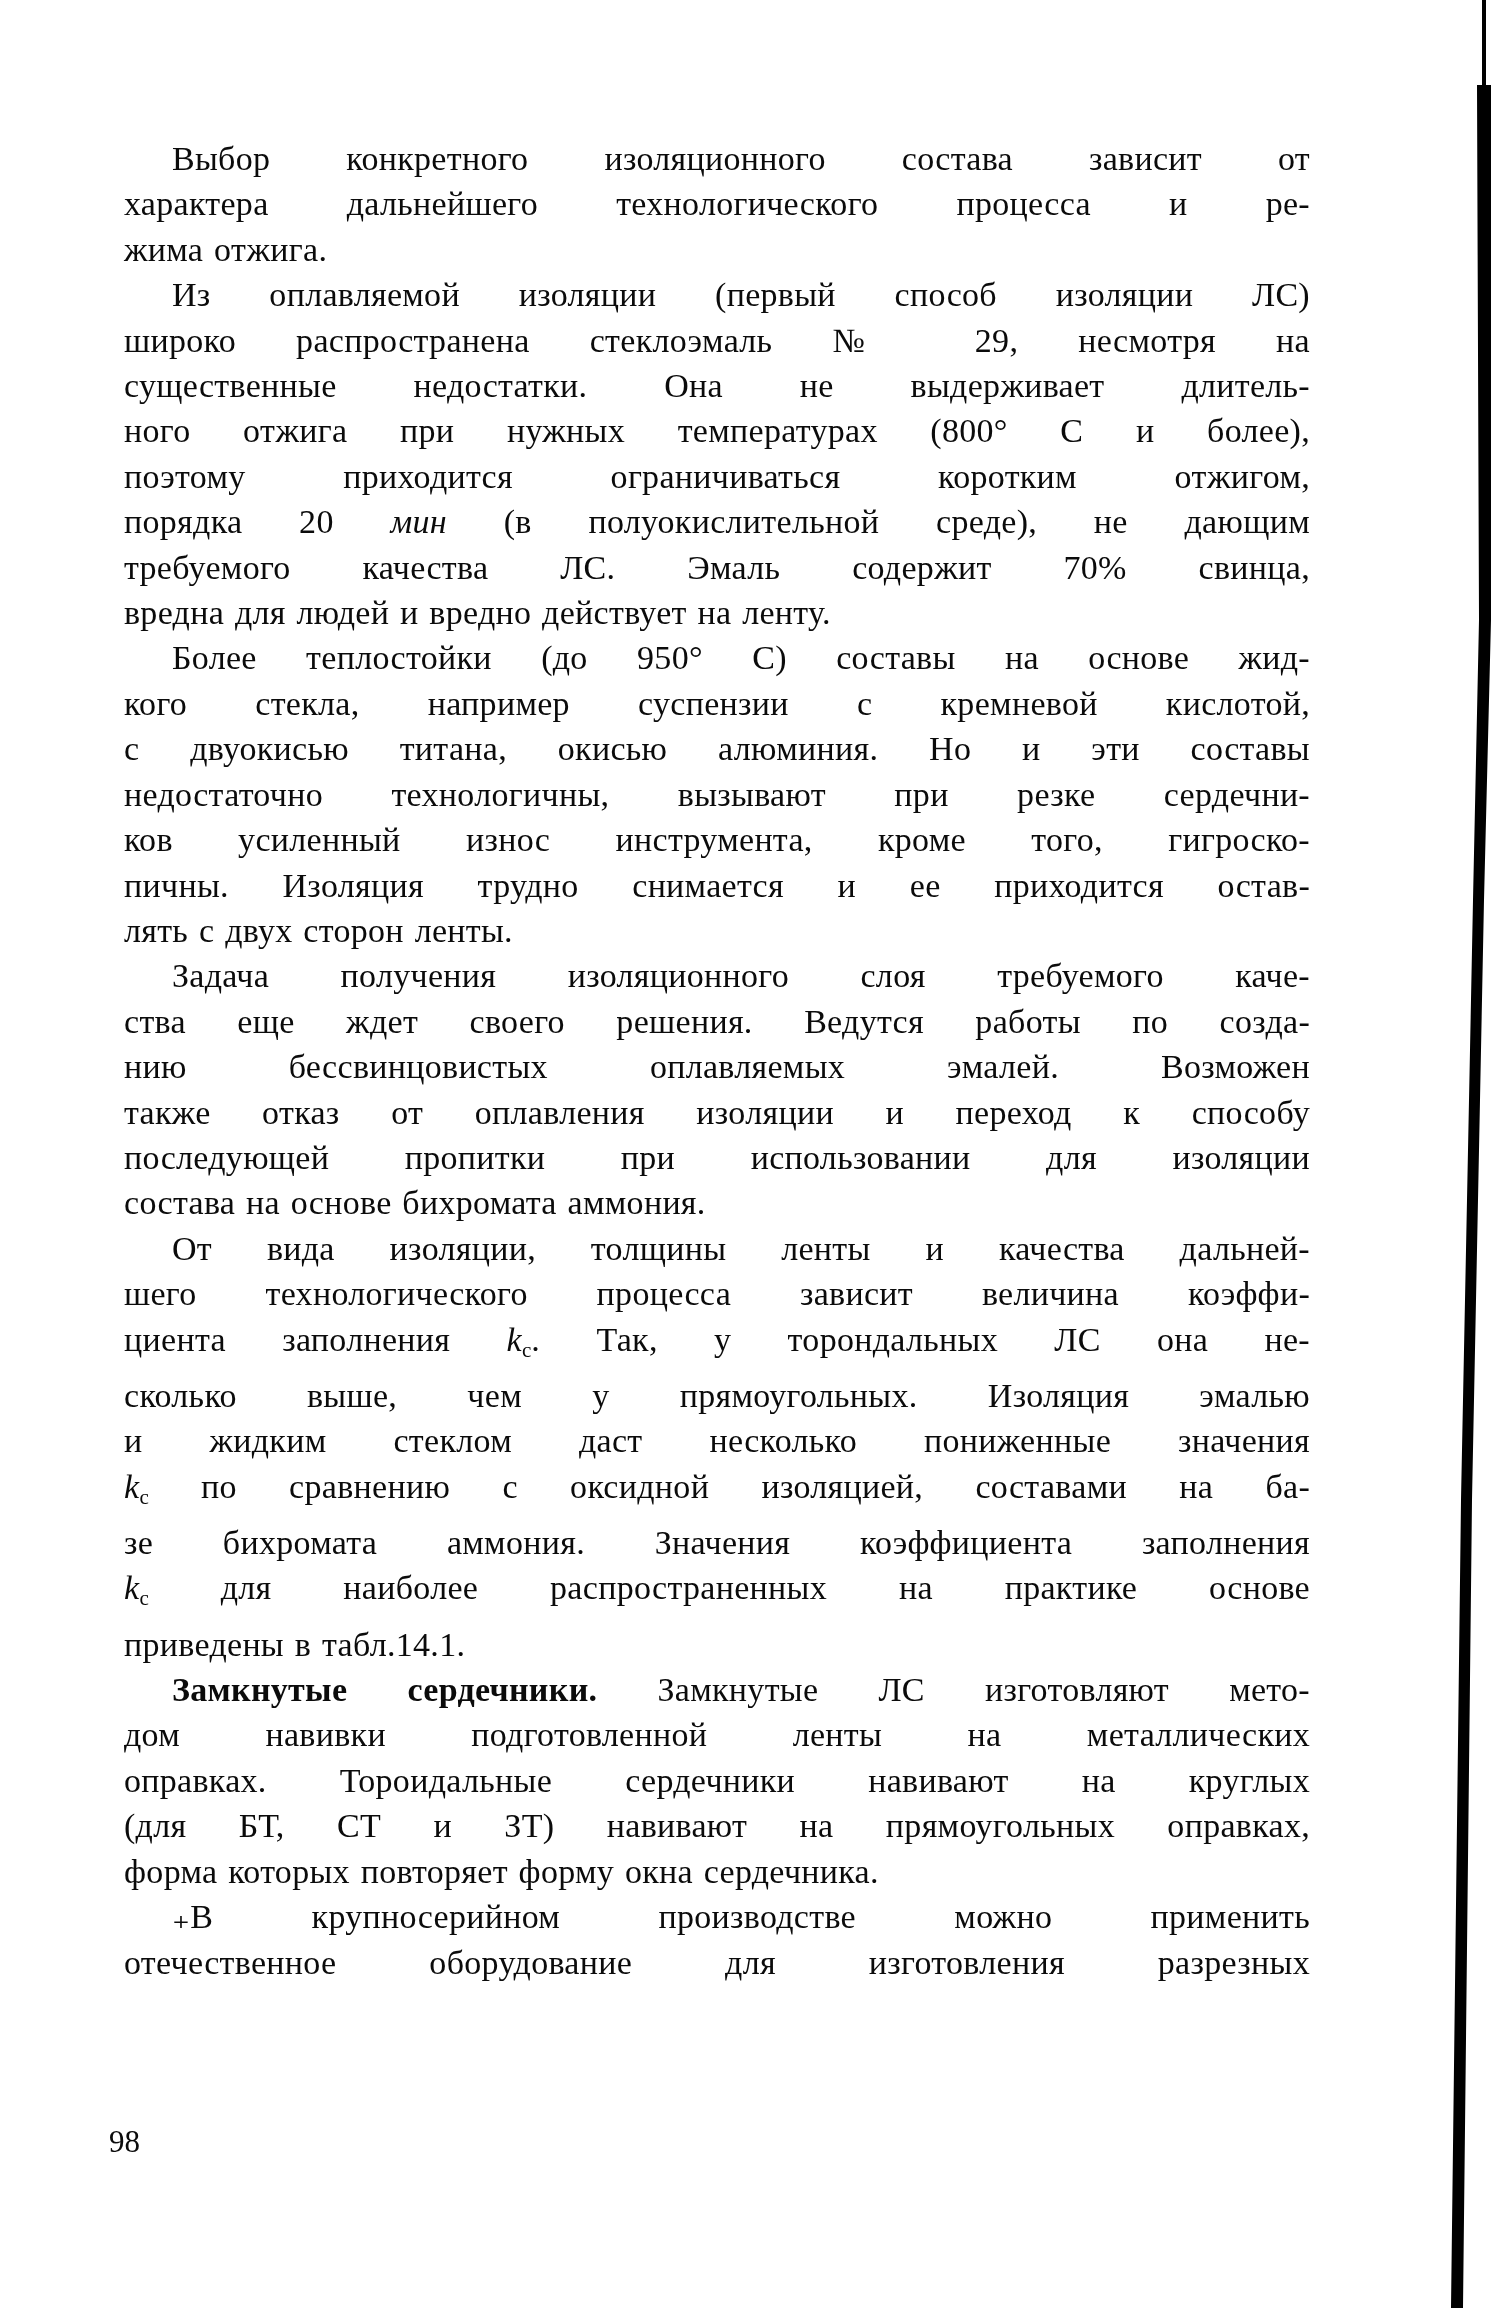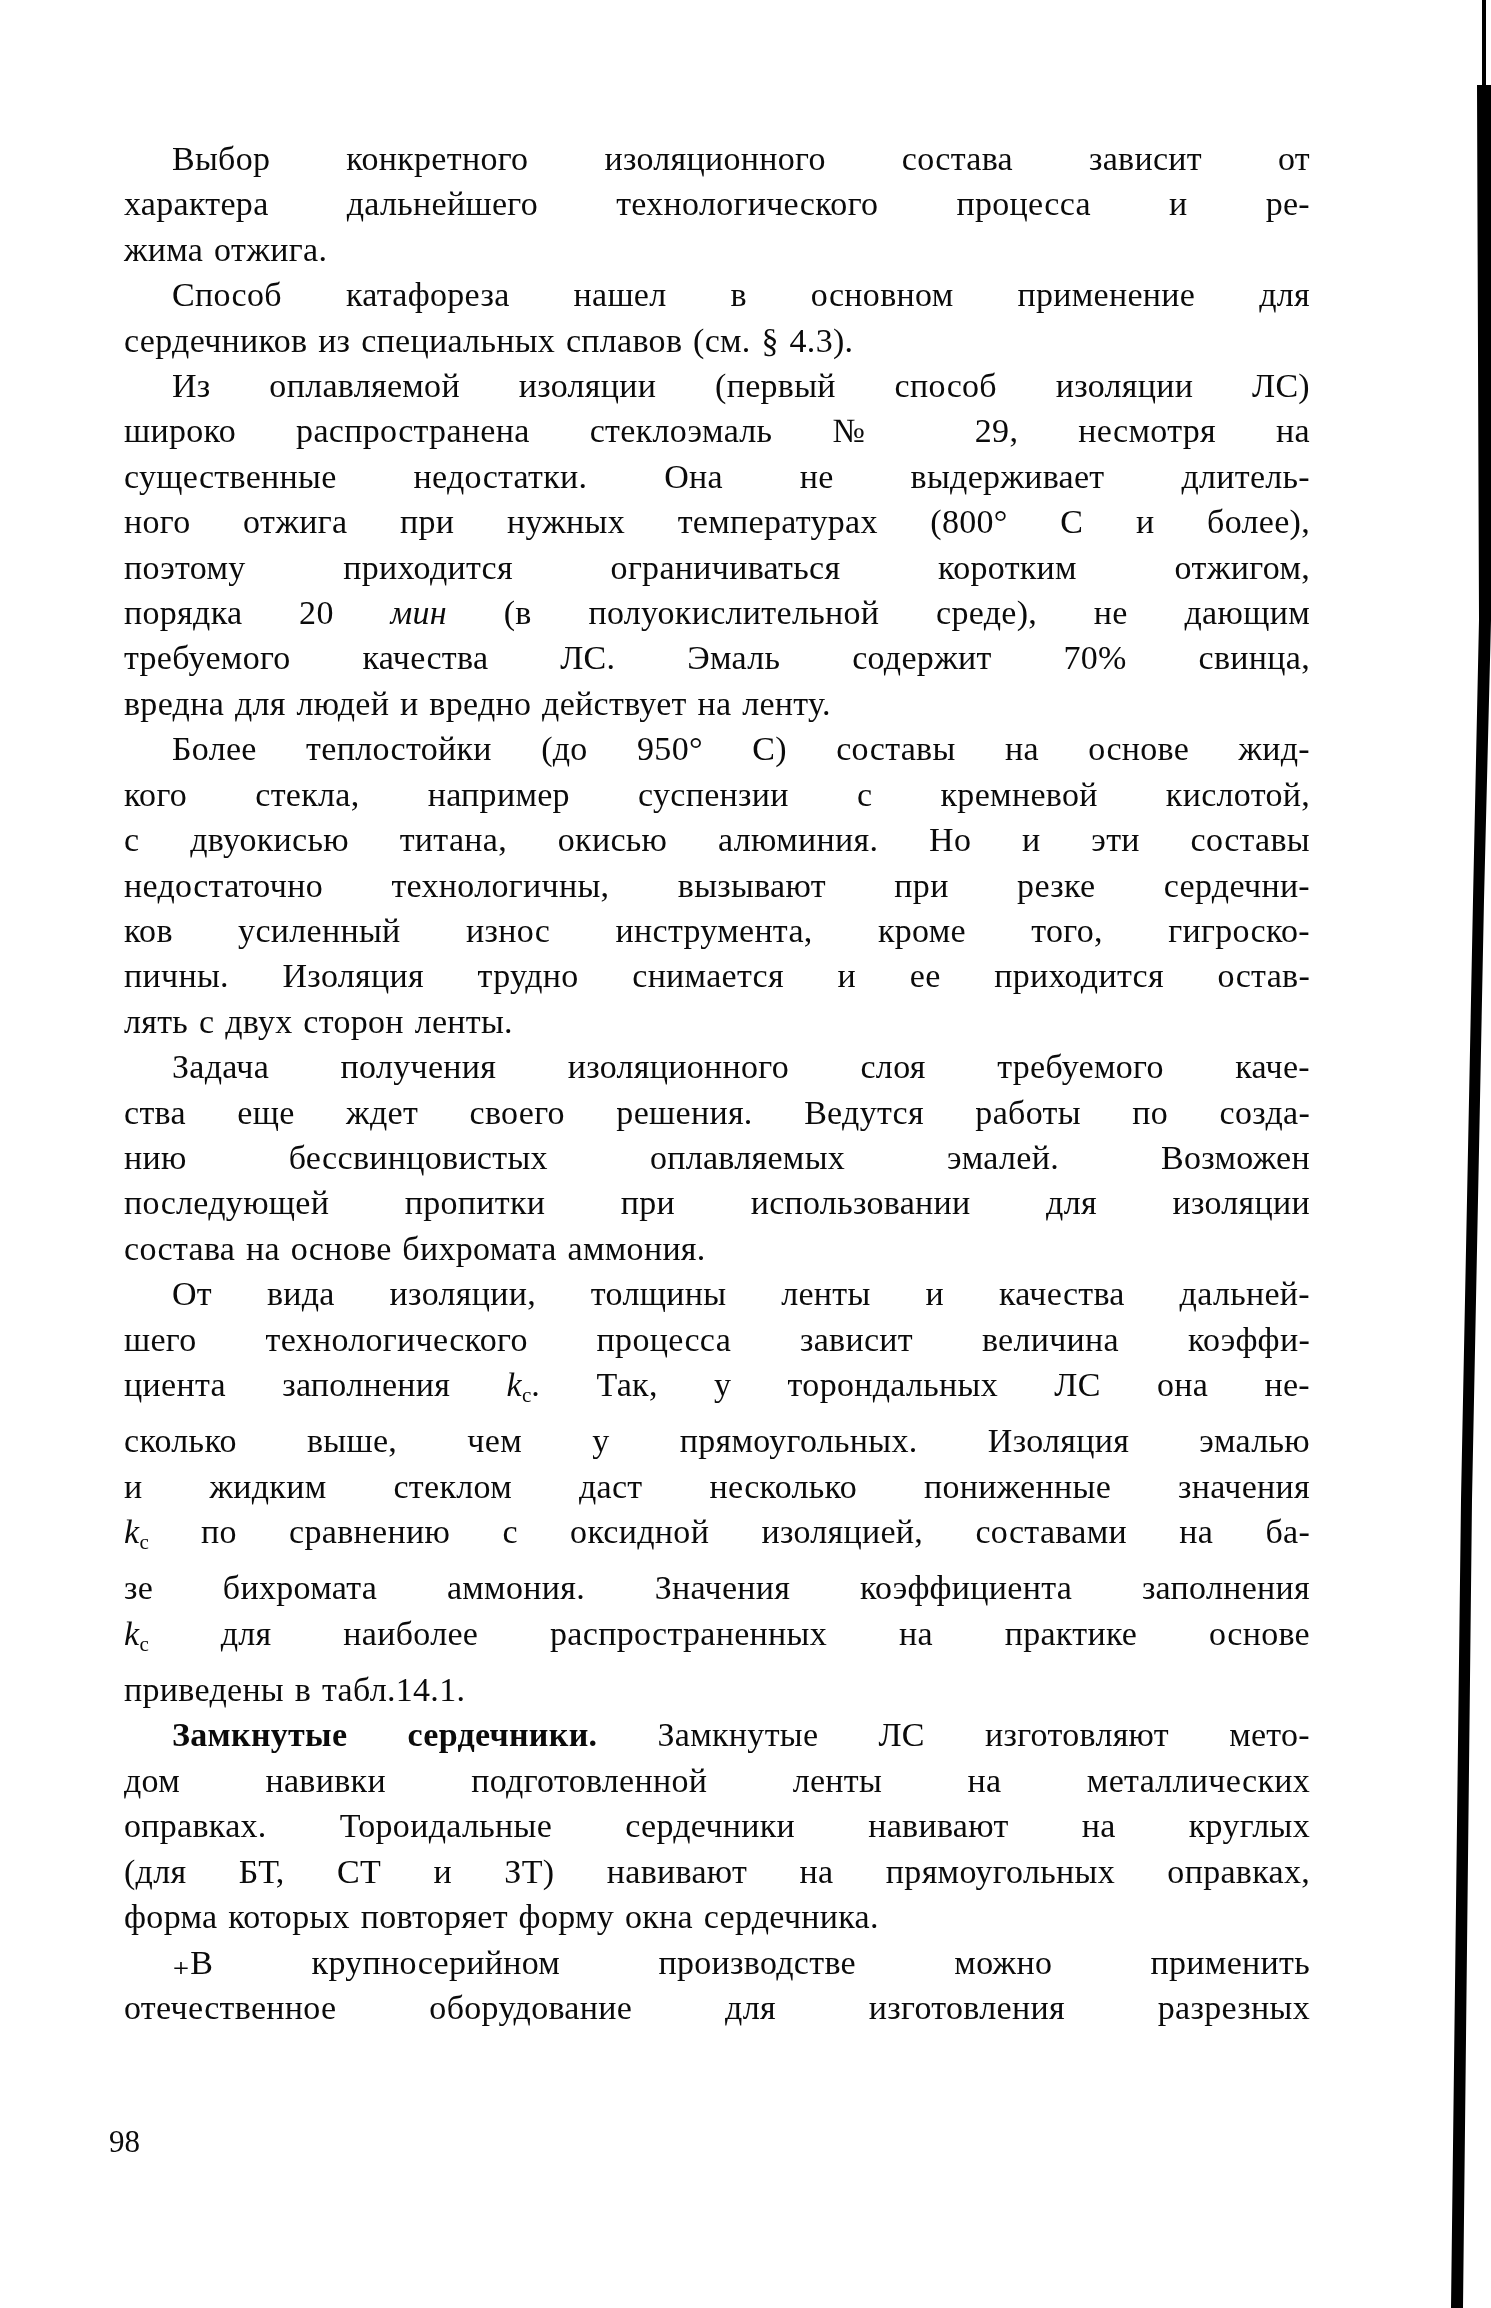--- a/index.html
+++ b/index.html
@@ -65,24 +65,20 @@
   <polygon fill="#000" points="1477,85 1491,85 1491,620 1484,900 1472,1500 1463,2308 1451,2308 1461,1500 1473,900 1479,620"></polygon>
 </svg>
 
 <div class="text-block">
     <div class="para">
       <div class="line indent"><span>Выбор конкретного изоляционного состава зависит от</span></div>
       <div class="line"><span>характера дальнейшего технологического процесса и ре-</span></div>
       <div class="line endline"><span>жима отжига.</span></div>
     </div>
     <div class="para">
-      <div class="line indent"><span>Способ катафореза нашел в основном применение для</span></div>
-      <div class="line endline"><span>сердечников из специальных сплавов (см. § 4.3).</span></div>
-    </div>
-    <div class="para">
       <div class="line indent"><span>Из оплавляемой изоляции (первый способ изоляции ЛС)</span></div>
       <div class="line"><span>широко распространена стеклоэмаль № 29, несмотря на</span></div>
       <div class="line"><span>существенные недостатки. Она не выдерживает длитель-</span></div>
       <div class="line"><span>ного отжига при нужных температурах (800° С и более),</span></div>
       <div class="line"><span>поэтому приходится ограничиваться коротким отжигом,</span></div>
       <div class="line"><span>порядка 20 </span><span class="it">мин</span><span> (в полуокислительной среде), не дающим</span></div>
       <div class="line"><span>требуемого качества ЛС. Эмаль содержит 70% свинца,</span></div>
       <div class="line endline"><span>вредна для людей и вредно действует на ленту.</span></div>
     </div>
     <div class="para">
@@ -91,20 +87,21 @@
       <div class="line"><span>с двуокисью титана, окисью алюминия. Но и эти составы</span></div>
       <div class="line"><span>недостаточно технологичны, вызывают при резке сердечни-</span></div>
       <div class="line"><span>ков усиленный износ инструмента, кроме того, гигроско-</span></div>
       <div class="line"><span>пичны. Изоляция трудно снимается и ее приходится остав-</span></div>
       <div class="line endline"><span>лять с двух сторон ленты.</span></div>
     </div>
     <div class="para">
       <div class="line indent"><span>Задача получения изоляционного слоя требуемого каче-</span></div>
       <div class="line"><span>ства еще ждет своего решения. Ведутся работы по созда-</span></div>
       <div class="line"><span>нию бессвинцовистых оплавляемых эмалей. Возможен</span></div>
+      <div class="line"><span>также отказ от оплавления изоляции и переход к способу</span></div>
       <div class="line"><span>последующей пропитки при использовании для изоляции</span></div>
       <div class="line endline"><span>состава на основе бихромата аммония.</span></div>
     </div>
     <div class="para">
       <div class="line indent"><span>От вида изоляции, толщины ленты и качества дальней-</span></div>
       <div class="line"><span>шего технологического процесса зависит величина коэффи-</span></div>
       <div class="line"><span>циента заполнения </span><span class="it">k</span><span class="sb">с</span><span>. Так, у торондальных ЛС она не-</span></div>
       <div class="line"><span>сколько выше, чем у прямоугольных. Изоляция эмалью</span></div>
       <div class="line"><span>и жидким стеклом даст несколько пониженные значения</span></div>
       <div class="line"><span class="it">k</span><span class="sb">с</span><span> по сравнению с оксидной изоляцией, составами на ба-</span></div>

